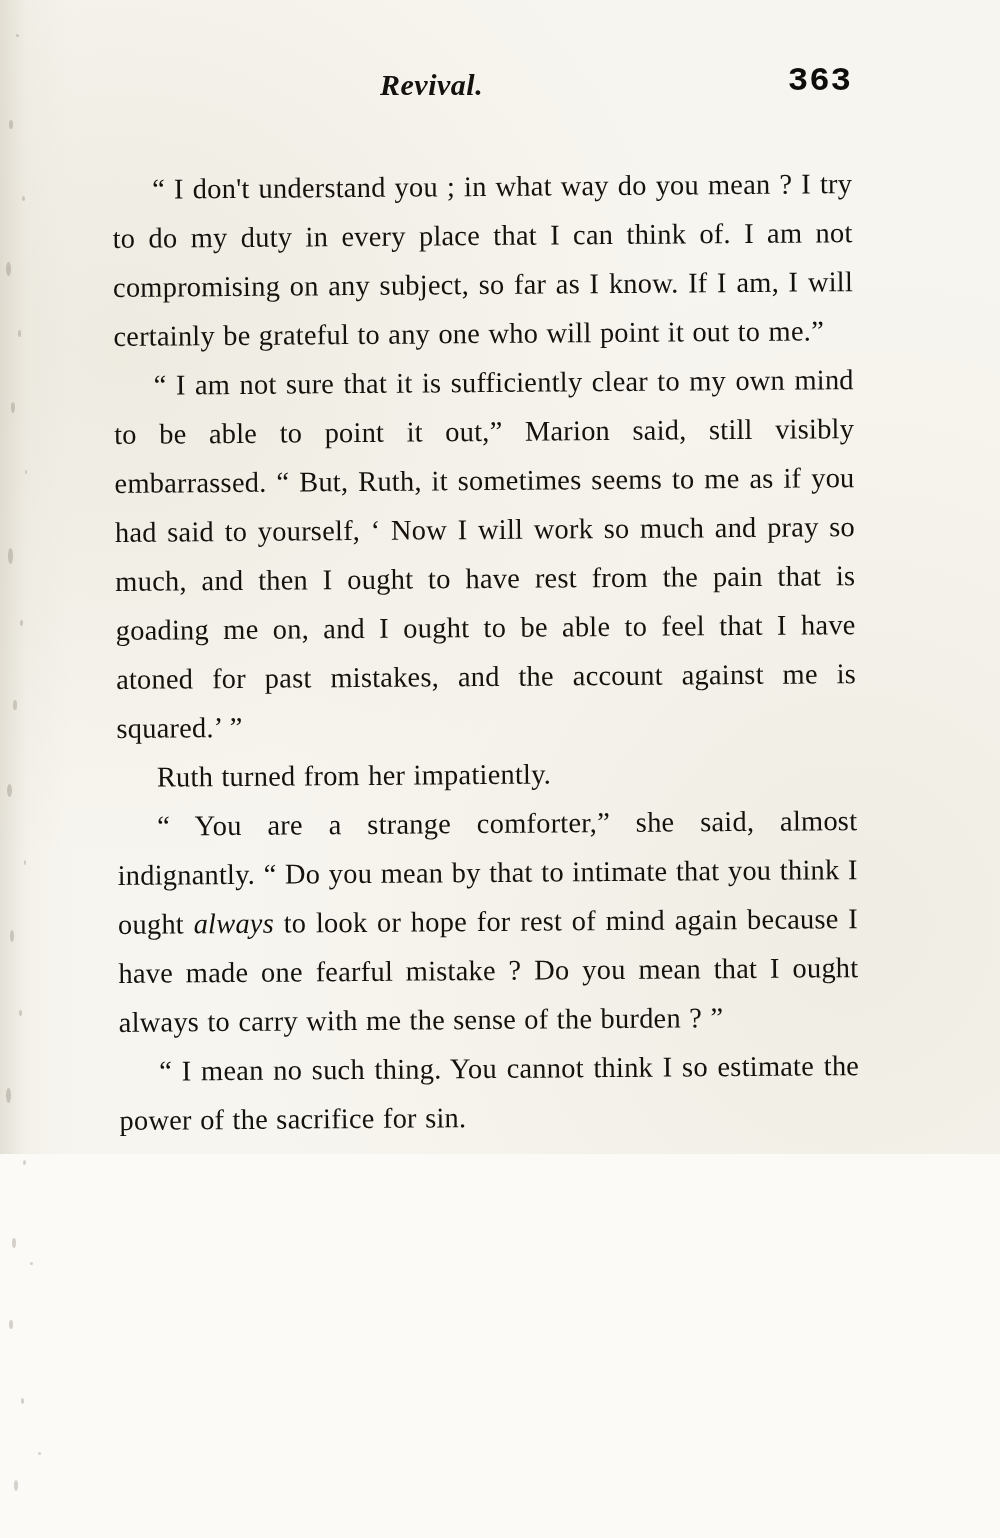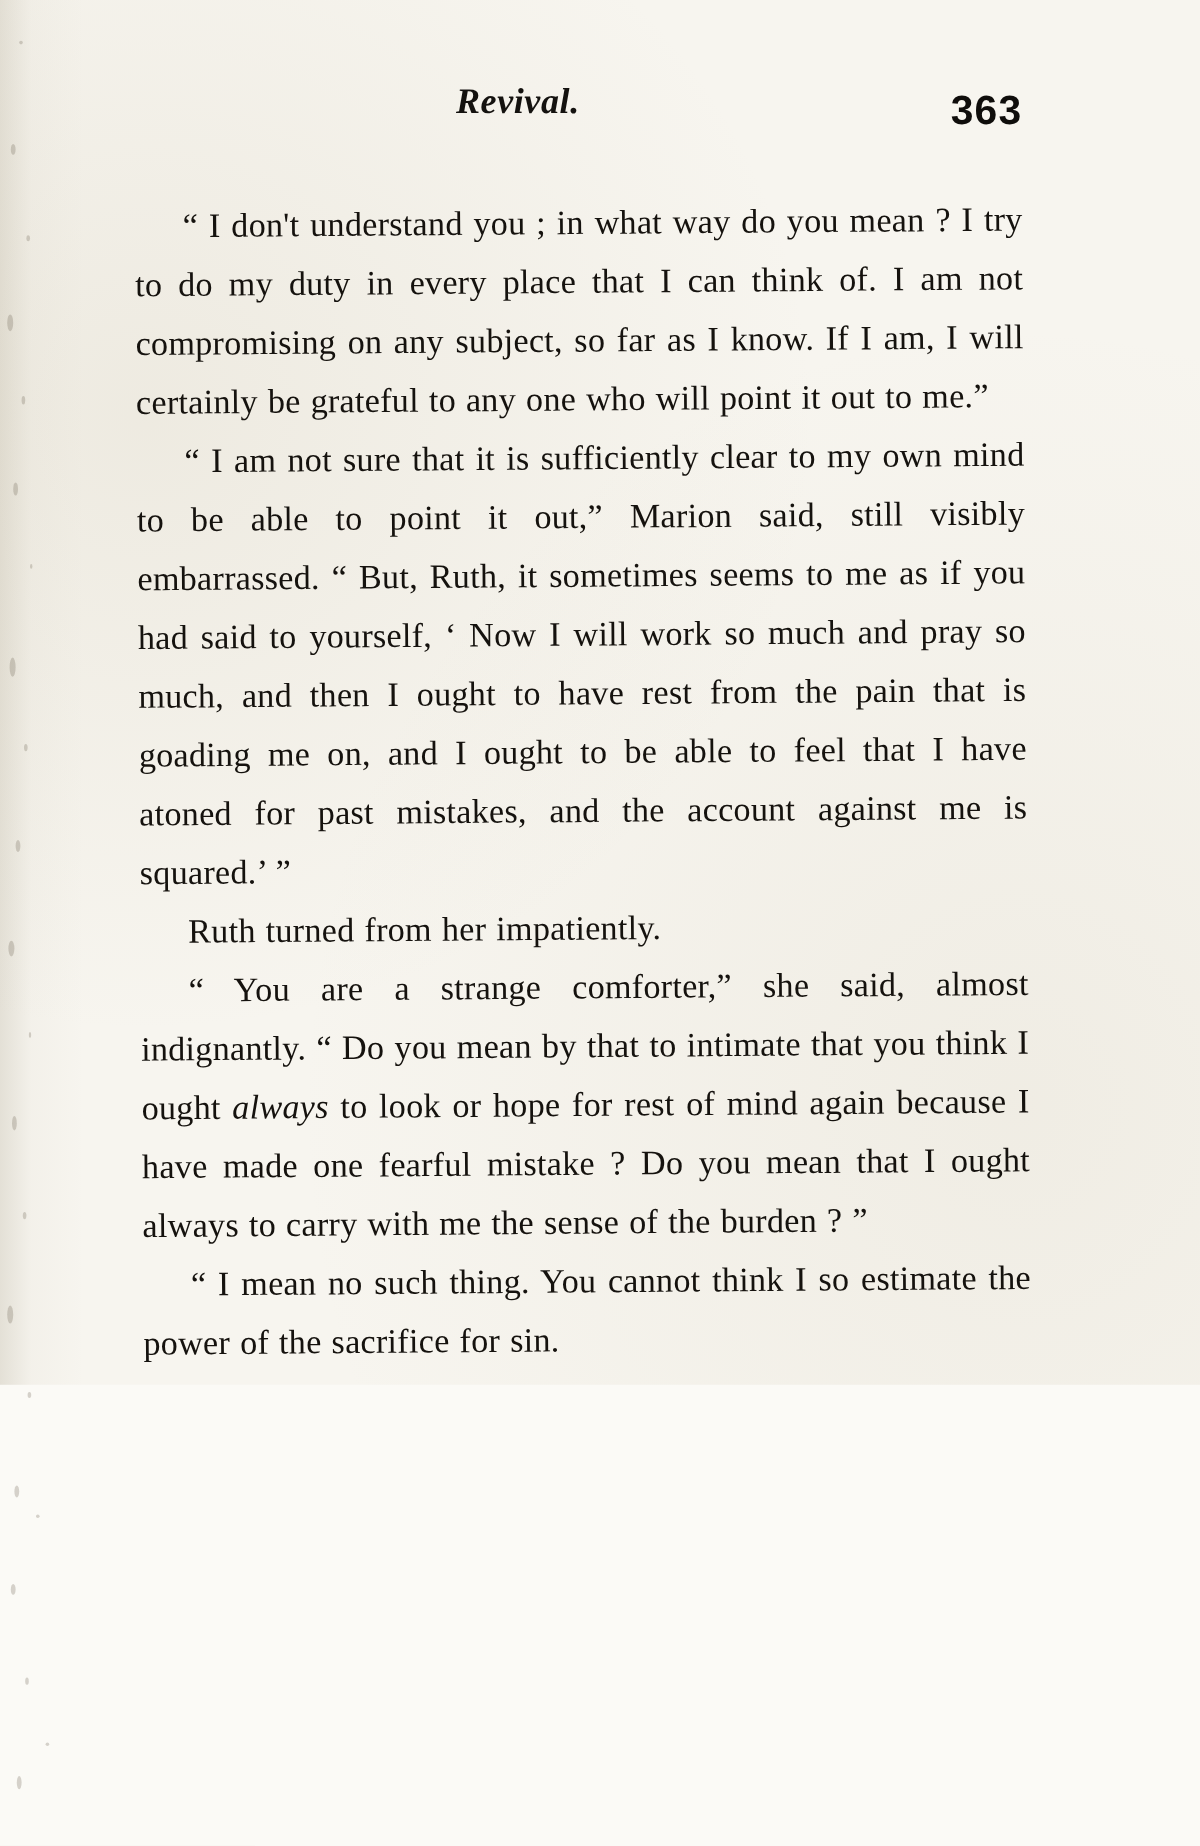--- a/index.html
+++ b/index.html
@@ -57,26 +57,25 @@
     font-style: italic;
     font-weight: bold;
     font-size: 30px;
     color: #14120f;
     letter-spacing: 0.5px;
   }
   .page-number {
     position: absolute;
     right: 0px;
     top: 62px;
-    font-family: Liberation Sans, sans-serif;
+    font-family: Liberation Mono, monospace;
     font-weight: bold;
     font-size: 34px;
     color: #0f0d0b;
     letter-spacing: 1px;
-    margin-top: 11px;
   }
   .body-text {
     margin-top: 66px;
   }
   p.para {
     margin: 0 0 0 0;
     text-indent: 40px;
     text-align: justify;
     font-family: "Liberation Serif", serif;
     font-size: 28.5px;

